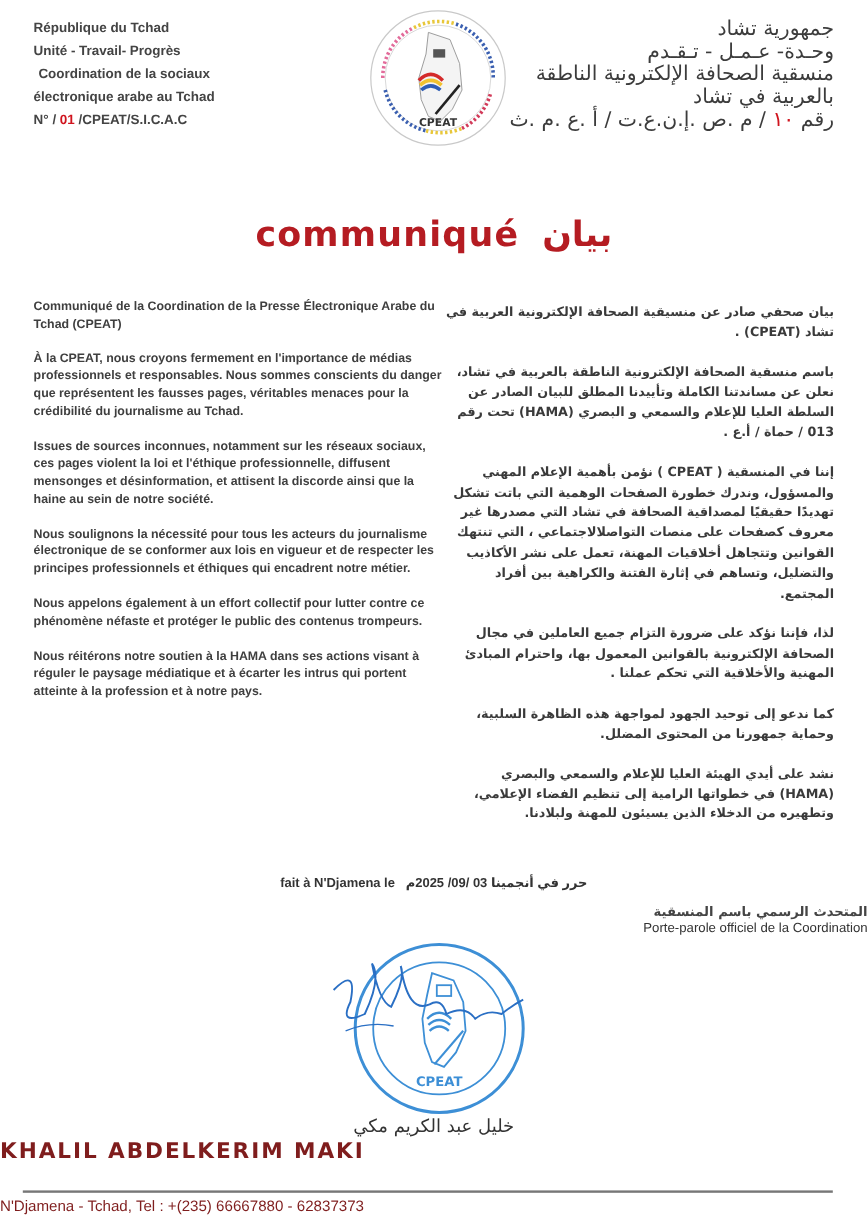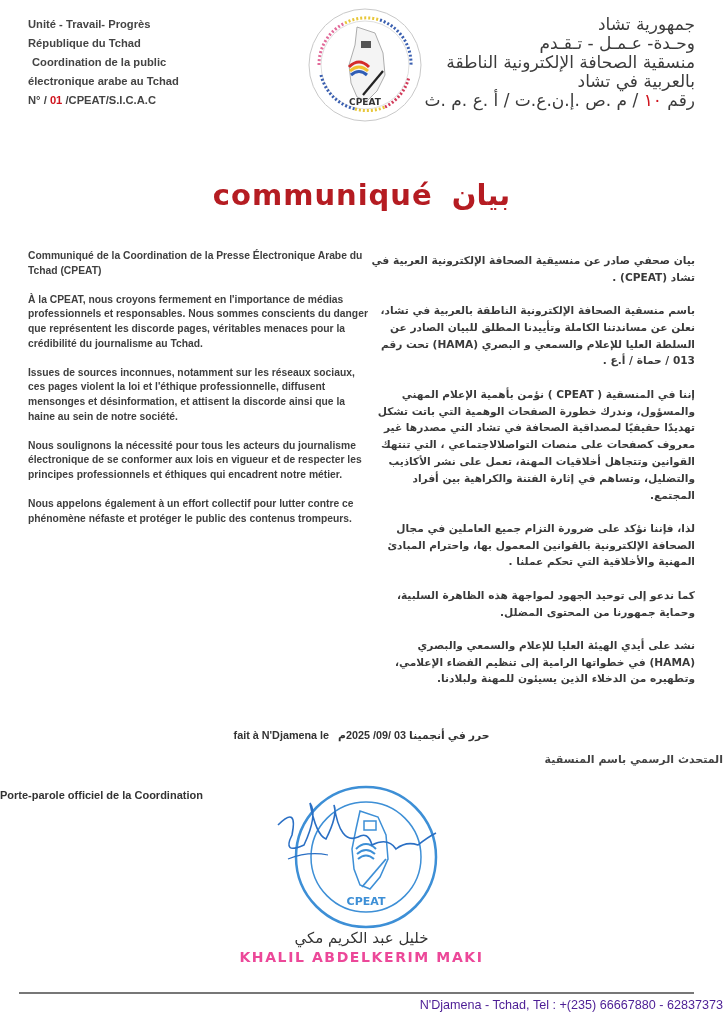--- a/index.html
+++ b/index.html
@@ -22,37 +22,37 @@
     .col-fr { position: absolute; left: 28px; top: 249px; width: 340px; font-size: 10.3px; font-weight: bold; line-height: 14.6px; color: #3f3f3f; }
     .col-fr p { margin-bottom: 14.6px; }
 
     .col-ar { position: absolute; right: 28px; top: 252px; width: 325px; font-size: 10.6px; font-weight: bold; line-height: 16.8px; color: #3a3a3a; direction: rtl; text-align: right; font-family: "DejaVu Sans", sans-serif; }
     .col-ar p { margin-bottom: 16.5px; }
 
     .dateline { position: absolute; left: 0; right: 0; top: 729px; text-align: center; font-size: 10.8px; font-weight: bold; color: #333; white-space: nowrap; }
     .dateline span { margin: 0 3px; }
 
     .spokes-ar { position: absolute; left: 0; right: 0; top: 753px; text-align: right; font-size: 11px; font-weight: bold; color: #444; direction: rtl; font-family: "DejaVu Sans", sans-serif; }
-    .spokes-fr { position: absolute; left: 0; right: 0; top: 768px; text-align: left; font-size: 11px; font-weight: bold; color: #333; margin-top: 21px; }
+    .spokes-fr { position: absolute; left: 0; right: 0; top: 768px; text-align: right; font-size: 11px; font-weight: normal; color: #333; }
 
     .stamp { position: absolute; left: 268px; top: 775px; width: 180px; height: 170px; }
 
     .name-ar { position: absolute; left: 0; right: 0; top: 929px; text-align: center; font-size: 15px; color: #333; direction: rtl; font-family: "DejaVu Sans", sans-serif; }
-    .name-fr { position: absolute; left: 0; right: 0; top: 949px; text-align: center; font-size: 14px; font-weight: bold; color: #ec4899; letter-spacing: 1.6px; font-family: "DejaVu Sans", sans-serif; }
+    .name-fr { position: absolute; left: 0; right: 0; top: 949px; font-size: 18px; font-weight: bold; color: #7f1d1d; letter-spacing: 1.6px; font-family: "DejaVu Sans", sans-serif; }
 
     .footer-line { position: absolute; left: 19px; width: 675px; top: 992px; height: 2px; background: #777; }
-    .footer-text { position: absolute; left: 0; right: 0; top: 998px; text-align: right; font-size: 12.6px; color: #4c1d95; font-family: "Liberation Sans", sans-serif; }
+    .footer-text { position: absolute; left: 0; right: 0; top: 998px; text-align: left; font-size: 12.6px; color: #7f1d1d; font-family: "Liberation Sans", sans-serif; }
   </style>
 </head>
 <body>
 
 <div class="header-fr">
+  <div class="line">République du Tchad</div>
   <div class="line">Unité  -  Travail- Progrès</div>
-  <div class="line">République du Tchad</div>
-  <div class="line indent">Coordination de la public</div>
+  <div class="line indent">Coordination de la sociaux</div>
   <div class="line">électronique arabe au Tchad</div>
   <div class="line">
     <span>N° / </span><span class="red-num">01</span><span> /CPEAT/S.I.C.A.C</span>
   </div>
 </div>
 
 <div class="logo-top">
   <svg width="120" height="120" viewBox="0 0 120 120">
     <circle cx="60" cy="60" r="56" fill="#fff" stroke="#c9c9c9" stroke-width="1"></circle>
     <circle cx="60" cy="60" r="44" fill="none" stroke="#d6d6d6" stroke-width="0.8"></circle>
@@ -82,24 +82,25 @@
   </div>
 </div>
 
 <div class="title">
   <span>communiqué</span>
   <span>بيان</span>
 </div>
 
 <div class="col-fr">
   <p>Communiqué de la Coordination de la Presse Électronique Arabe du Tchad (CPEAT)</p>
-  <p>À la CPEAT, nous croyons fermement en l'importance de médias professionnels et responsables. Nous sommes conscients du danger que représentent les discorde pages, véritables menaces pour la crédibilité du journalisme au Tchad.</p>
+  <p>À la CPEAT, nous croyons fermement en l'importance de médias professionnels et responsables. Nous sommes conscients du danger que représentent les fausses pages, véritables menaces pour la crédibilité du journalisme au Tchad.</p>
   <p>Issues de sources inconnues, notamment sur les réseaux sociaux, ces pages violent la loi et l'éthique professionnelle, diffusent mensonges et désinformation, et attisent la discorde ainsi que la haine au sein de notre société.</p>
   <p>Nous soulignons la nécessité pour tous les acteurs du journalisme électronique de se conformer aux lois en vigueur et de respecter les principes professionnels et éthiques qui encadrent notre métier.</p>
   <p>Nous appelons également à un effort collectif pour lutter contre ce phénomène néfaste et protéger le public des contenus trompeurs.</p>
+  <p>Nous réitérons notre soutien à la HAMA dans ses actions visant à réguler le paysage médiatique et à écarter les intrus qui portent atteinte à la profession et à notre pays.</p>
 </div>
 
 <div class="col-ar">
   <p>بيان صحفي صادر عن منسيقية الصحافة الإلكترونية العربية في تشاد (CPEAT) .</p>
   <p>باسم منسقية الصحافة الإلكترونية الناطقة بالعربية في تشاد، نعلن عن مساندتنا الكاملة وتأييدنا المطلق للبيان الصادر عن السلطة العليا للإعلام والسمعي و البصري (HAMA) تحت رقم 013 / حماة / أ.ع .</p>
   <p>إننا في المنسقية ( CPEAT ) نؤمن بأهمية الإعلام المهني والمسؤول، وندرك خطورة الصفحات الوهمية التي باتت تشكل تهديدًا حقيقيًا لمصداقية الصحافة في تشاد  التي مصدرها غير معروف كصفحات على منصات التواصلالاجتماعي ، التي تنتهك القوانين وتتجاهل أخلاقيات المهنة، تعمل على نشر الأكاذيب والتضليل، وتساهم في إثارة الفتنة والكراهية بين أفراد المجتمع.</p>
   <p>لذا، فإننا نؤكد على ضرورة التزام جميع العاملين في مجال الصحافة الإلكترونية بالقوانين المعمول بها، واحترام المبادئ المهنية والأخلاقية التي تحكم عملنا .</p>
   <p>كما ندعو إلى توحيد الجهود لمواجهة هذه الظاهرة السلبية، وحماية جمهورنا من المحتوى المضلل.</p>
   <p>نشد على أيدي الهيئة العليا للإعلام والسمعي والبصري (HAMA) في خطواتها الرامية إلى تنظيم الفضاء الإعلامي، وتطهيره من الدخلاء الذين يسيئون للمهنة ولبلادنا.</p>
 </div>

